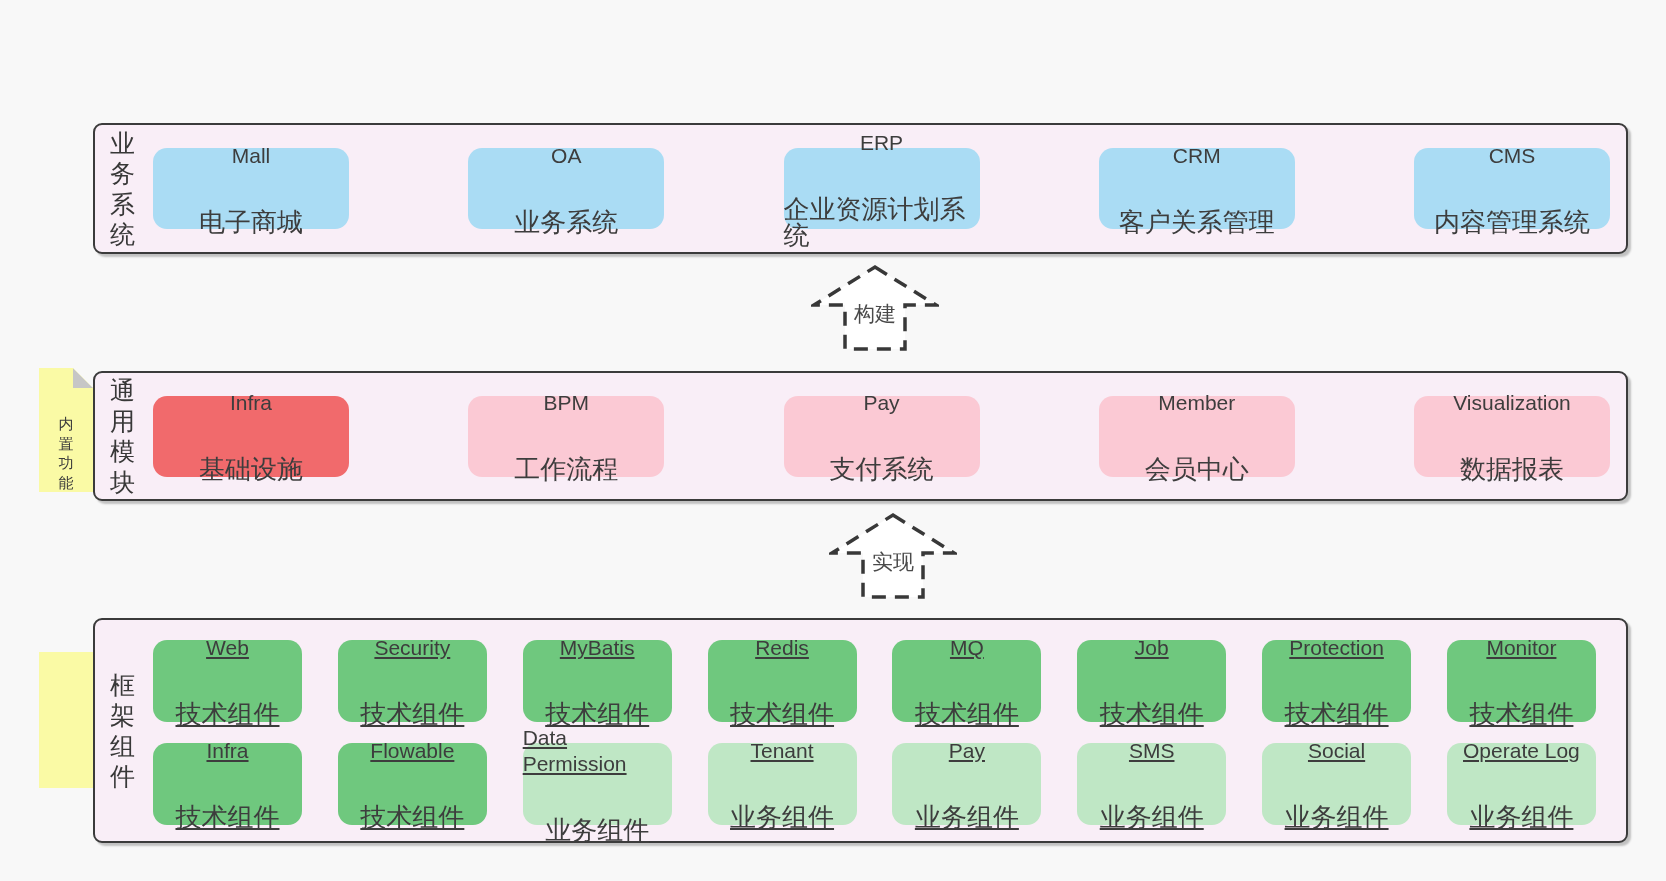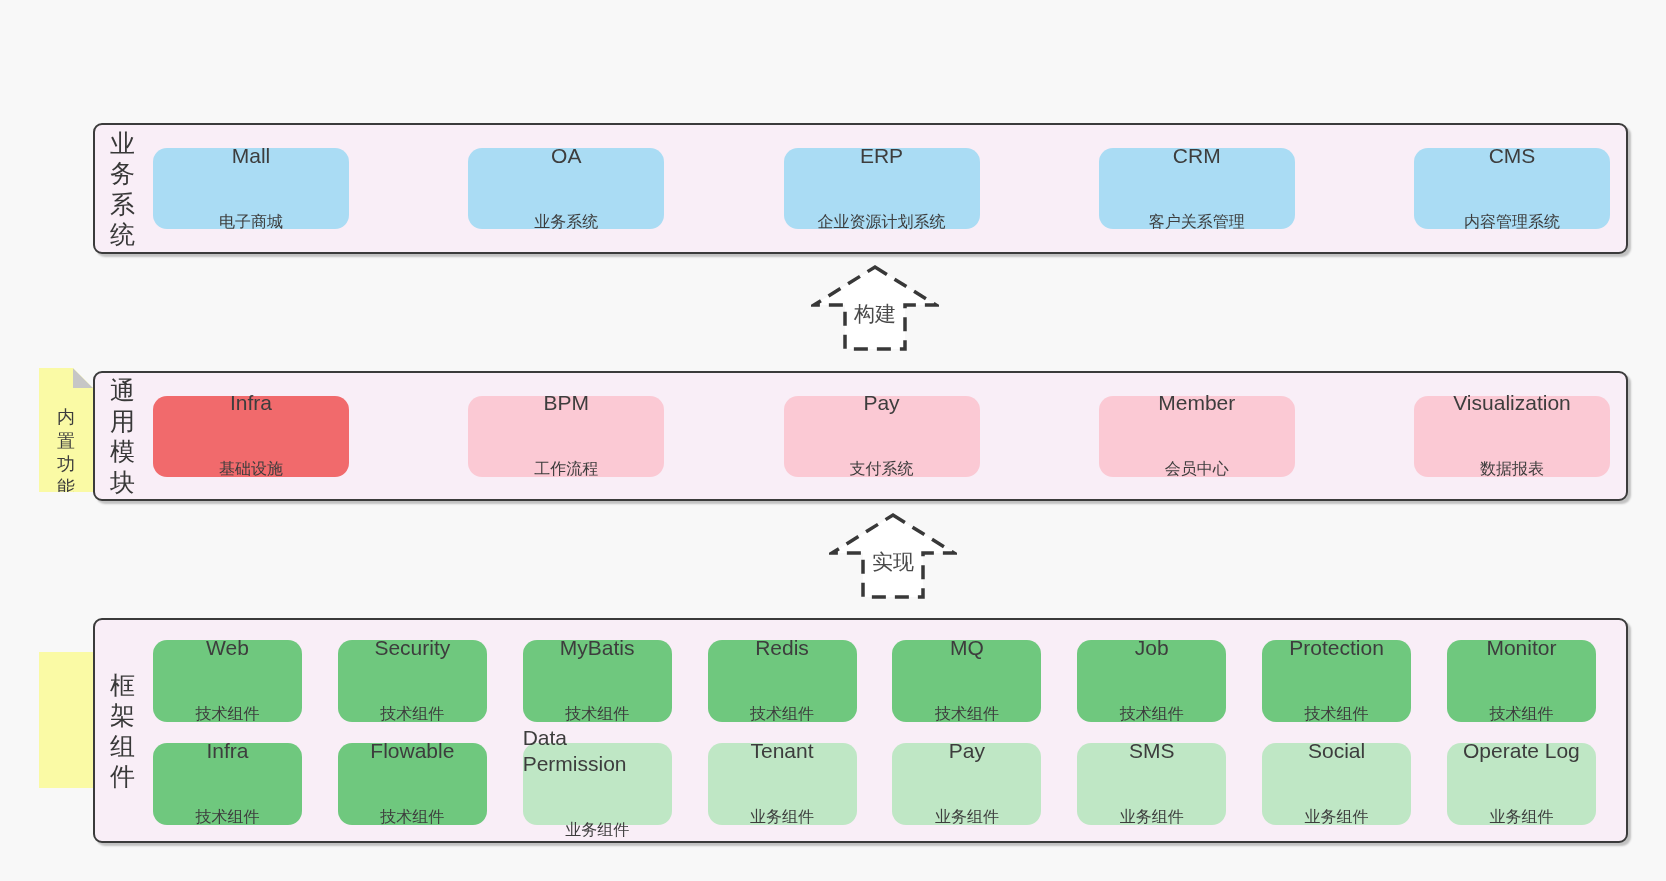--- a/index.html
+++ b/index.html
@@ -27,42 +27,42 @@
   .row-center{position:absolute;left:58px;right:16px;top:0;bottom:0;align-items:center;}
   .rows{position:absolute;left:58px;right:30px;top:20px;bottom:16px;
         display:flex;flex-direction:column;justify-content:space-between;}
   
   .box{
     box-sizing:border-box;border-radius:14px;
     display:flex;flex-direction:column;align-items:center;justify-content:center;
     font-size:21px;line-height:26px;color:#3d3d3d;
   }
   .w6{width:196px;height:81px;}
-  .w8{width:149px;height:82px;}
+  .w8{width:149px;height:82px;text-decoration:underline;}
   .blue{background:#aadcf4;}
   .red{background:#f16a6c;}
   .pink{background:#fbc9d4;}
   .green{background:#6fc87e;}
   .lgreen{background:#bfe7c5;}
-  .box-cn{font-size:16px;margin-top:40px;}
+  .box-cn{font-size:26px;margin-top:40px;}
   
   .note{
     position:absolute;width:54px;background:#fafaa5;
     box-shadow:2px 2px 2px rgba(0,0,0,0.15);
     clip-path:polygon(0 0, calc(100% - 20px) 0, 100% 20px, 100% 100%, 0 100%);
     display:flex;align-items:center;justify-content:center;
   }
   #note-modules{left:39px;top:368px;height:124px;}
   #note-framework{left:39px;top:652px;height:136px;padding-left:38px;}
   .fold{
     position:absolute;top:0;right:0;width:20px;height:20px;background:#c6c6c6;
     clip-path:polygon(0 0, 100% 100%, 0 100%);
   }
   .note-text{
-    width:1.1em;font-size:18px;line-height:1.3;text-align:center;
+    width:1.1em;font-size:15px;line-height:1.3;text-align:center;
     word-break:break-all;color:#3c3c3c;margin-top:46px;
   }
   
   .arrow{position:absolute;width:128px;height:88px;}
   #arrow-build{left:811px;top:264px;}
   #arrow-implement{left:829px;top:512px;}
   .arrow svg{position:absolute;left:0;top:0;}
   .arrow-label{
     position:absolute;left:50%;top:36px;transform:translateX(-50%);
     background:#ffffff;padding:0 3px;font-size:21px;color:#4a4a4a;white-space:nowrap;

